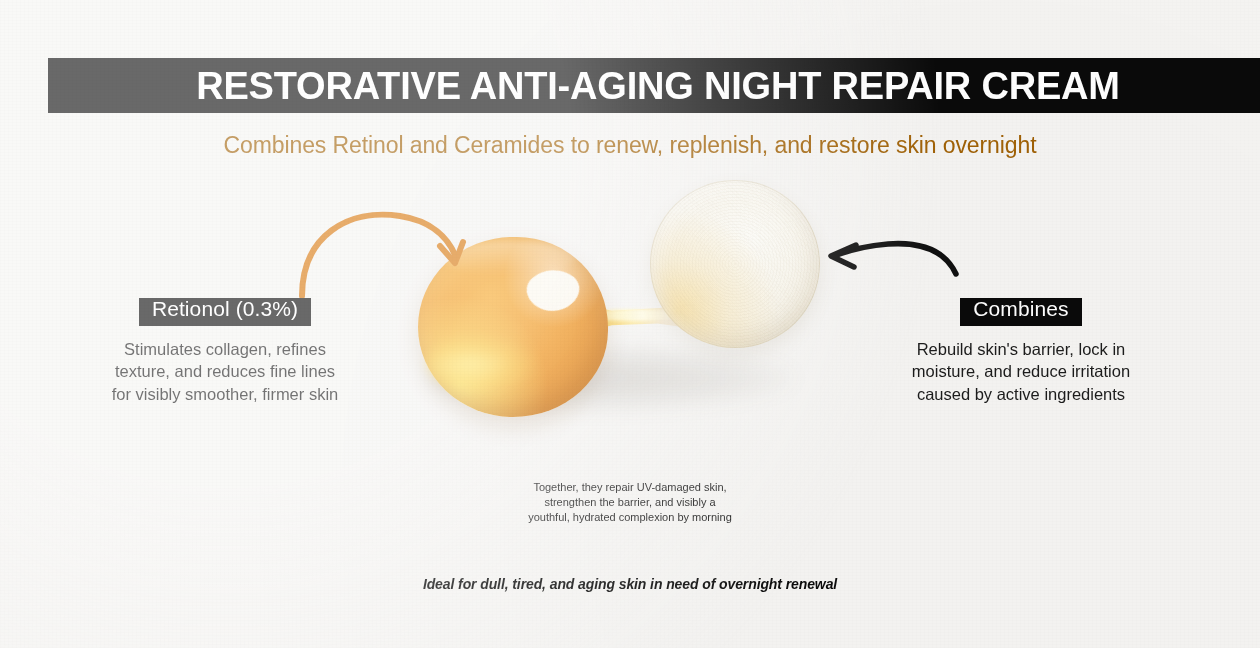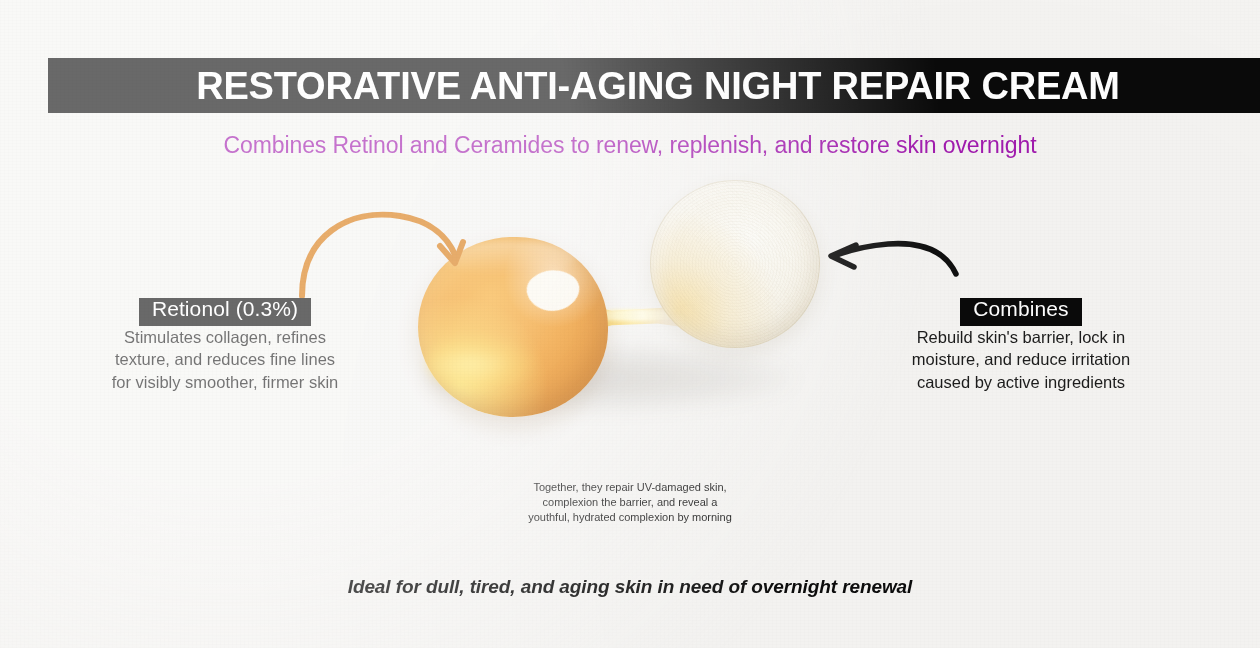--- a/index.html
+++ b/index.html
@@ -57,21 +57,21 @@
     white-space: nowrap;
     font-family: "Liberation Sans", sans-serif;
   }
 
   .subtitle {
     position: absolute;
     left: 0;
     top: 132px;
     width: 1260px;
     text-align: center;
-    color: #a21caf;
+    color: #a16207;
     font-size: 23px;
     font-weight: 400;
     letter-spacing: -0.1px;
   }
 
   
   .art {
     position: absolute;
     left: 400px;
     top: 175px;
@@ -234,20 +234,21 @@
     font-weight: 500;
     letter-spacing: .1px;
     padding: 0 13px 7px 13px;
     line-height: 1;
     white-space: nowrap;
   }
   .callout.left .badge-row  { text-align: center; }
   .callout.right .badge-row { text-align: center; }
 
   .callout-body {
+    margin-top: 12px;
     color: #1d1d1d;
     font-size: 16.5px;
     line-height: 1.35;
     text-align: center;
   }
 
   
   .together {
     position: absolute;
     left: 0;
@@ -258,21 +259,21 @@
     font-size: 11px;
     line-height: 1.36;
   }
   .closer {
     position: absolute;
     left: 0;
     top: 576px;
     width: 1260px;
     text-align: center;
     color: #0d0d0d;
-    font-size: 19px;
+    font-size: 14px;
     font-weight: 700;
     font-style: italic;
     letter-spacing: -0.1px;
   }
 </style>
 </head>
 <body>
 
 <div class="stage">
 
@@ -329,21 +330,21 @@
     </div>
     <div class="callout-body">
       <div>Rebuild skin's barrier, lock in</div>
       <div>moisture, and reduce irritation</div>
       <div>caused by active ingredients</div>
     </div>
   </div>
 
   <div class="together">
     <div>Together, they repair UV-damaged skin,</div>
-    <div>complexion the barrier, and reveal a</div>
+    <div>strengthen the barrier, and visibly a</div>
     <div>youthful, hydrated complexion by morning</div>
   </div>
 
   <div class="closer">Ideal for dull, tired, and aging skin in need of overnight renewal</div>
 
 </div>
 
 <div class="paper-grain"></div>
 
 </body></html>

